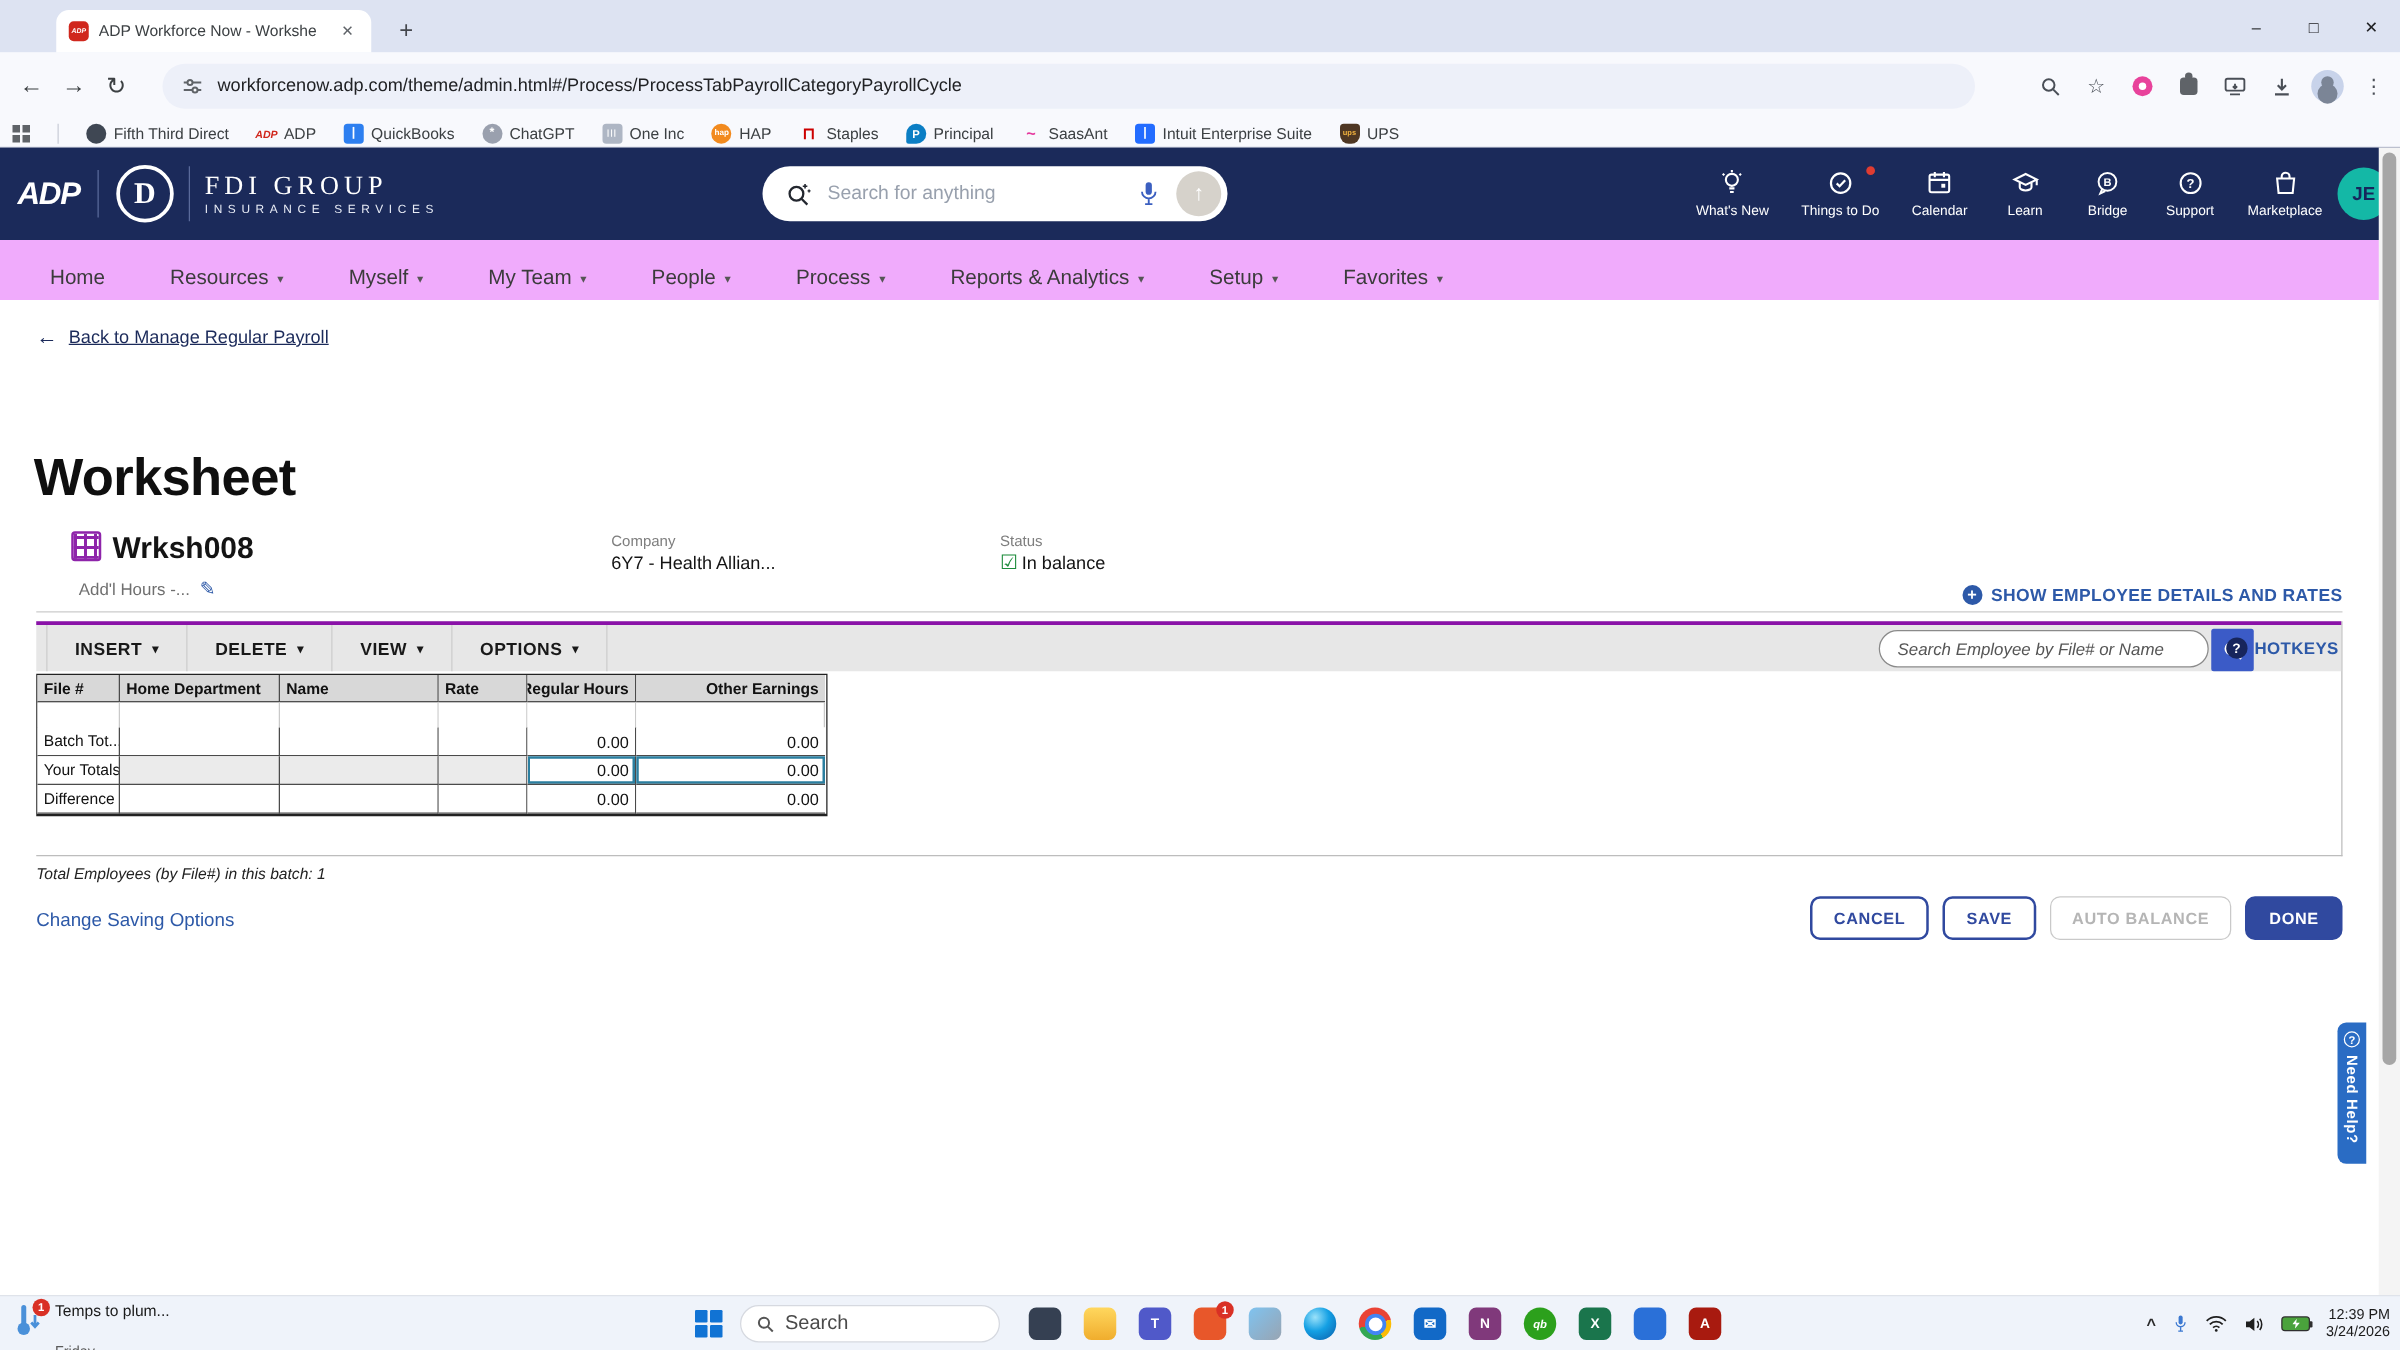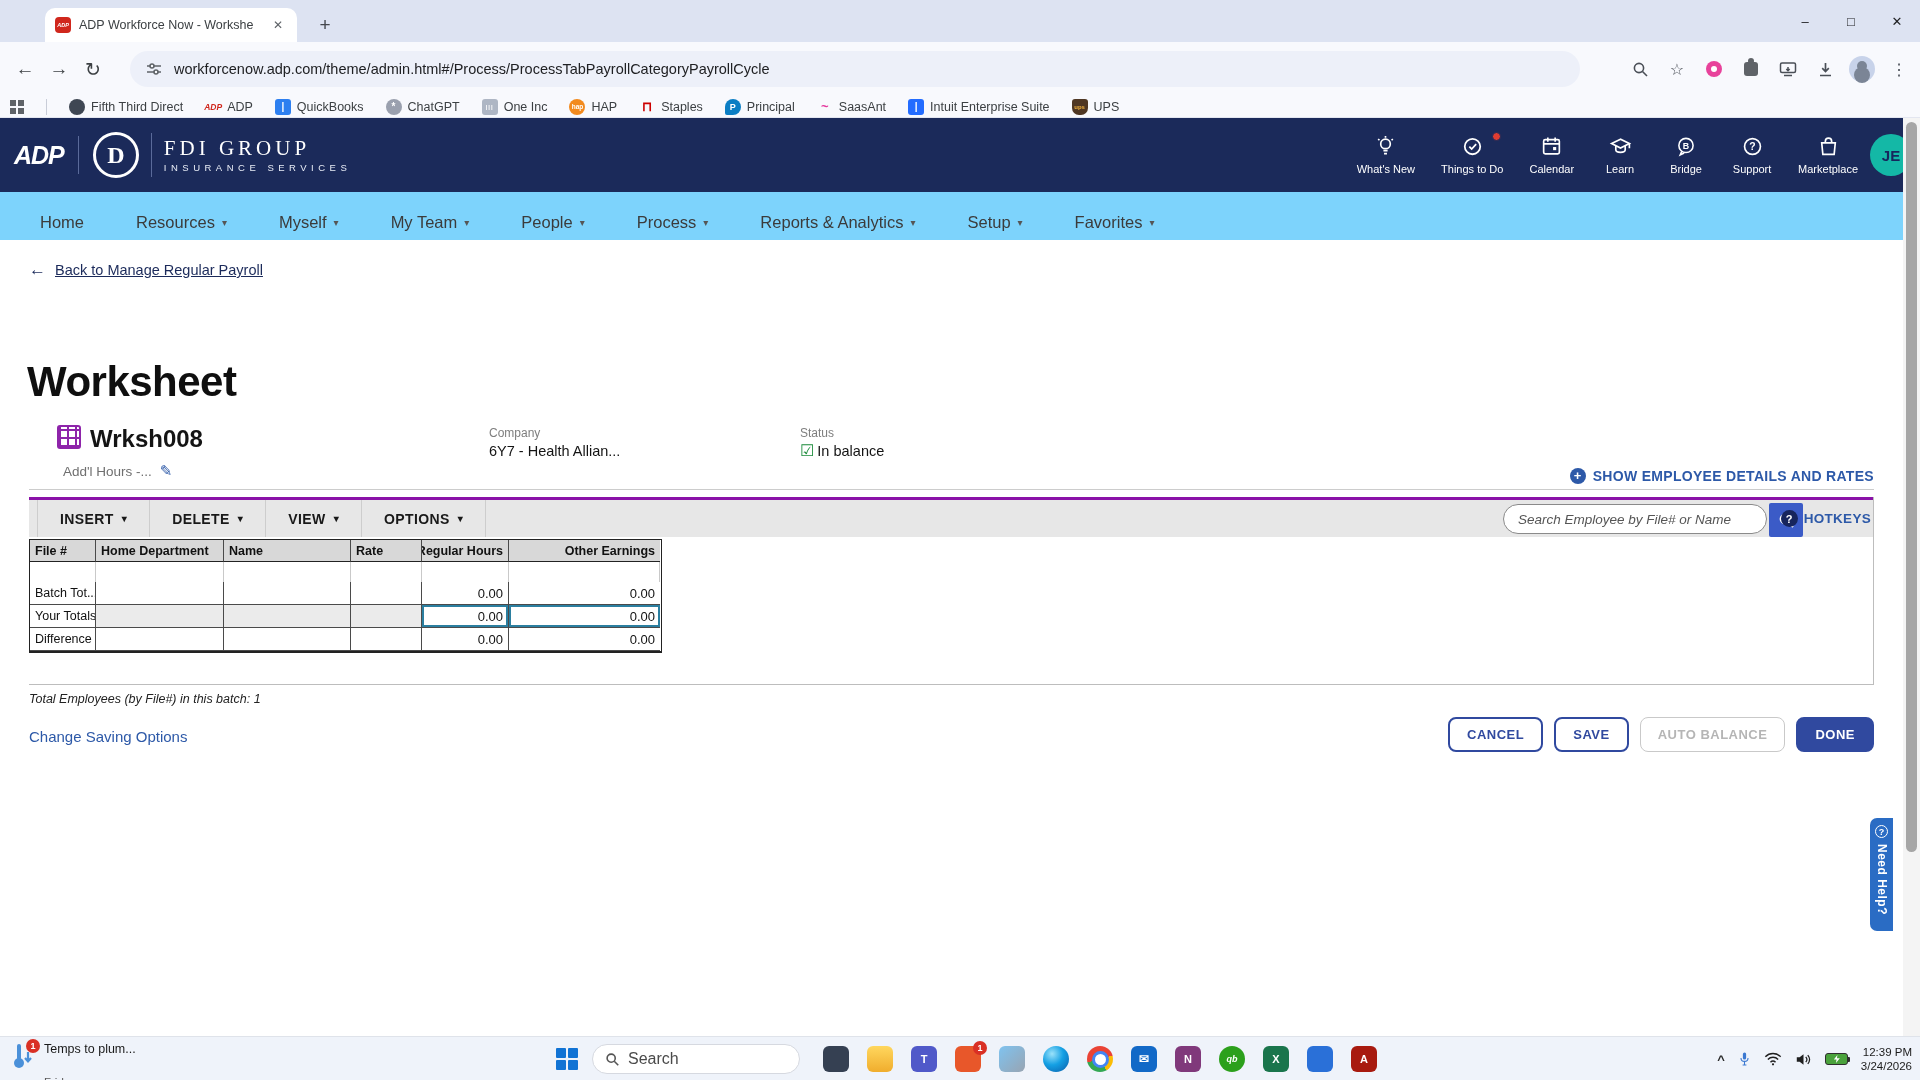--- a/index.html
+++ b/index.html
@@ -63,21 +63,21 @@
   .hsearch input::placeholder { color:#98a0ad; }
   .submit-circle { width:36px; height:36px; border-radius:50%; background:#d6d2cb; color:#fff; font-size:17px; display:flex; align-items:center; justify-content:center; }
   .hactions { position:absolute; right:62px; top:0; height:74px; display:flex; align-items:center; gap:26px; }
   .hact { display:flex; flex-direction:column; align-items:center; gap:5px; position:relative; min-width:40px; }
   .hact svg { width:23px; height:23px; }
   .hact .lbl { font-size:11px; color:#fff; white-space:nowrap; }
   .badge-dot { position:absolute; top:-3px; right:2px; width:9px; height:9px; border-radius:50%; background:#e03c31; border:1.5px solid #1b2a5a; }
   .avatar-je { position:absolute; right:8px; top:16px; width:42px; height:42px; border-radius:50%; background:#14b8a6; color:#16265c; font-weight:700; font-size:15px; display:flex; align-items:center; justify-content:center; }
 
   
-  .main-nav { position:absolute; top:192px; left:0; right:0; height:62px; background:#7dd3fc; border-bottom:1px solid #cfd4dc; display:flex; align-items:center; gap:52px; padding-left:40px; }
+  .main-nav { position:absolute; top:192px; left:0; right:0; height:62px; background:#f0abfc; border-bottom:1px solid #cfd4dc; display:flex; align-items:center; gap:52px; padding-left:40px; }
   .nav-item { font-size:16.5px; color:#3b3b3b; font-weight:500; display:flex; align-items:center; gap:7px; white-space:nowrap; }
   .nav-item .caret { font-size:10px; color:#555; }
 
   
   .content { position:absolute; top:240px; left:0; right:0; bottom:44px; background:#fff; }
   .back-link { position:absolute; left:29px; top:20px; display:flex; align-items:center; gap:9px; color:#1b2a5a; }
   .back-link .arr { font-size:17px; }
   .back-link .txt { font-size:14.5px; font-weight:500; text-decoration:underline; }
   .page-title { position:absolute; left:27px; top:118px; font-size:42px; font-weight:800; color:#0f0f0f; letter-spacing:-0.5px; }
   .ws-row { position:absolute; left:29px; top:185px; display:flex; align-items:flex-start; gap:9px;margin-left:28px; }
@@ -298,20 +298,34 @@
     <div class="brand">
       <span class="adp-logo">ADP</span>
       <span class="brand-div"></span>
       <span class="fdi-circle">D</span>
       <span class="brand-div2"></span>
       <span>
         <div class="org-name">FDI GROUP</div>
         <div class="org-tag">INSURANCE SERVICES</div>
       </span>
     </div>
+    <div class="hsearch">
+      <svg width="22" height="22" viewBox="0 0 24 24" fill="none" stroke="#23272f" stroke-width="2">
+          <circle cx="10" cy="12" r="6"></circle>
+          <path d="M14.6 16.6L19.5 21.5"></path>
+          <path d="M17.5 3.5v4M15.5 5.5h4" stroke-width="1.4"></path>
+          <path d="M21 8.2v2.6M19.7 9.5h2.6" stroke-width="1.2"></path>
+        </svg>
+      <input placeholder="Search for anything" style="">
+      <svg width="20" height="22" viewBox="0 0 24 26" style="margin-right:12px">
+          <rect x="9" y="2" width="6" height="12" rx="3" fill="#3b5fc0"></rect>
+          <path d="M5.5 11a6.5 6.5 0 0013 0M12 18v4M8.5 23h7" fill="none" stroke="#3b5fc0" stroke-width="1.8"></path>
+        </svg>
+      <span class="submit-circle">↑</span>
+    </div>
     <div class="hactions">
       <span class="hact">
         <svg viewBox="0 0 22 22" fill="none" stroke="#fff" stroke-width="1.6">
             <circle cx="11" cy="8.5" r="4.6"></circle>
             <path d="M9 15h4M9.6 17.8h2.8M11 1v1.6M4 3.8l1.2 1.2M18 3.8l-1.2 1.2"></path>
           </svg>
         <span class="lbl">What's New</span>
       </span>
       <span class="hact">
         <svg viewBox="0 0 22 22" fill="none" stroke="#fff" stroke-width="1.7">

